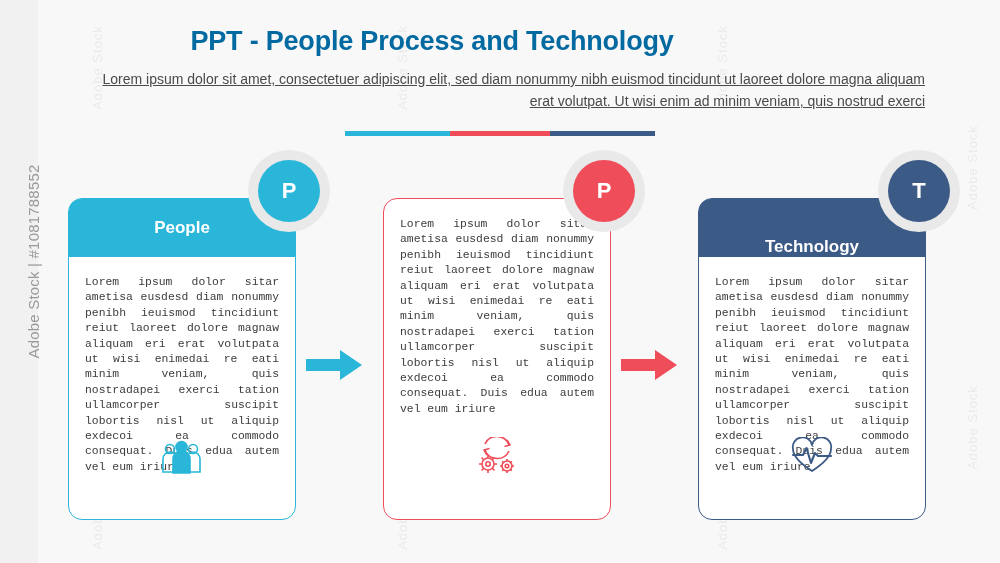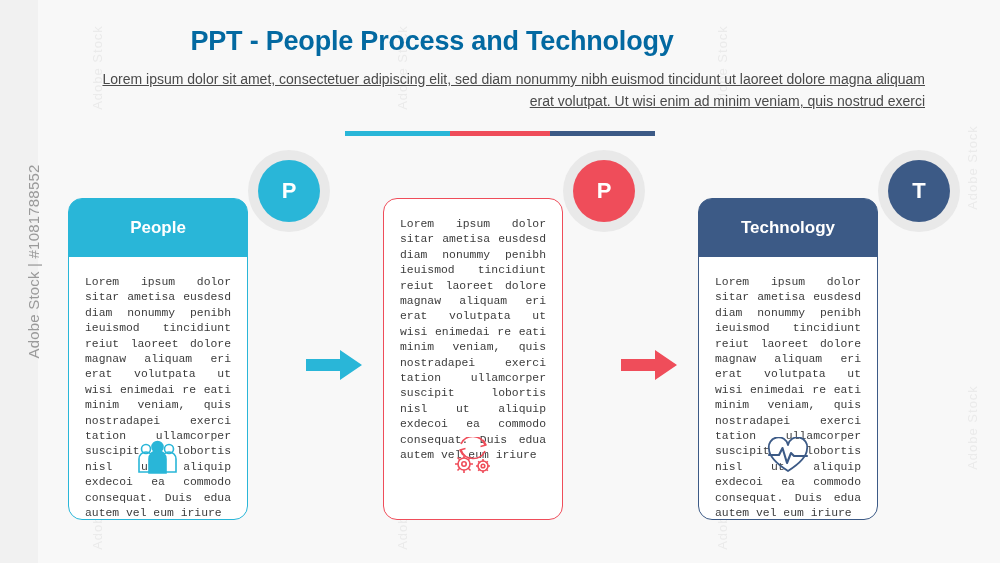--- a/index.html
+++ b/index.html
@@ -90,21 +90,21 @@
   .cards {
     position: absolute;
     top: 150px;
     left: 0;
     width: 1000px;
     height: 400px;
   }
 
   .card {
     position: absolute;
-    width: 180px;
+    width: 228px;
     top: 48px;
     height: 322px;
     background: #ffffff;
     border-radius: 14px;
     box-sizing: border-box;
   }
   .card-header {
     height: 58px;
     border-radius: 12px 12px 0 0;
     display: flex;
@@ -254,21 +254,21 @@
         <path d="M0 9 H34 V0 L56 15 L34 30 V21 H0 Z" fill="#ef4d5a"></path>
       </svg>
     </div>
 
     <div class="badge" style="left:878px;">
       <div class="badge-inner" style="background:#3c5a86;">
         <span>T</span>
       </div>
     </div>
     <div class="card" style="left:698px; border:1.5px solid #3c5a86;">
-      <div class="card-header" style="background:#3c5a86;">
+      <div class="card-header" style="background:#3c5a86;align-items:flex-end;">
         <span>Technology</span>
       </div>
       <div class="card-body">Lorem ipsum dolor sitar ametisa eusdesd diam nonummy penibh ieuismod tincidiunt reiut laoreet dolore magnaw aliquam eri erat volutpata ut wisi enimedai re eati minim veniam, quis nostradapei exerci tation ullamcorper suscipit lobortis nisl ut aliquip exdecoi ea commodo consequat. Duis edua autem vel eum iriure</div>
       <div class="card-icon">
         <svg width="44" height="38" viewBox="0 0 44 38">
           <g fill="none" stroke="#3c5a86" stroke-width="1.8" stroke-linejoin="round" stroke-linecap="round">
             <path d="M22 34 C8 25 3 18 3 12 A9 9 0 0 1 22 8 A9 9 0 0 1 41 12 C41 18 36 25 22 34 Z"></path>
             <path d="M3 18 H13 L16.5 11 L21 26 L25 16 L28 19 H41" stroke-width="2.1"></path>
           </g>
         </svg>

